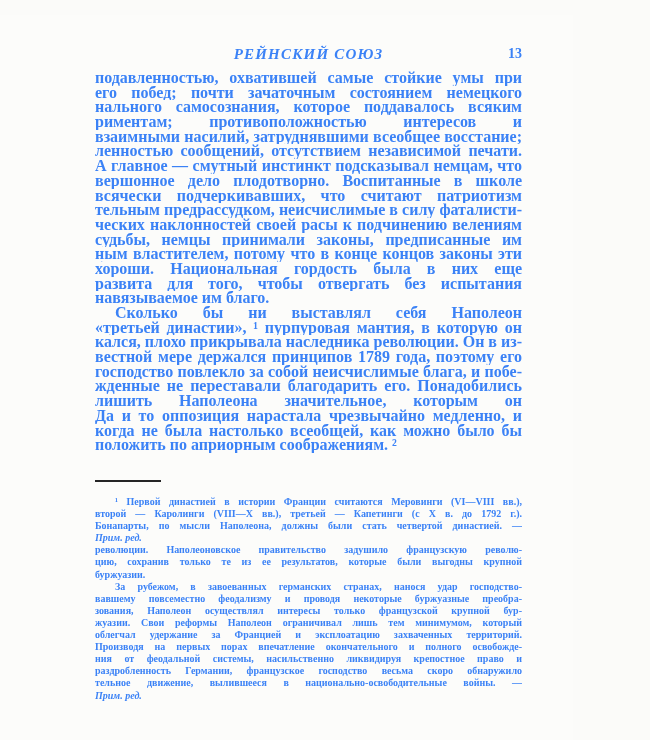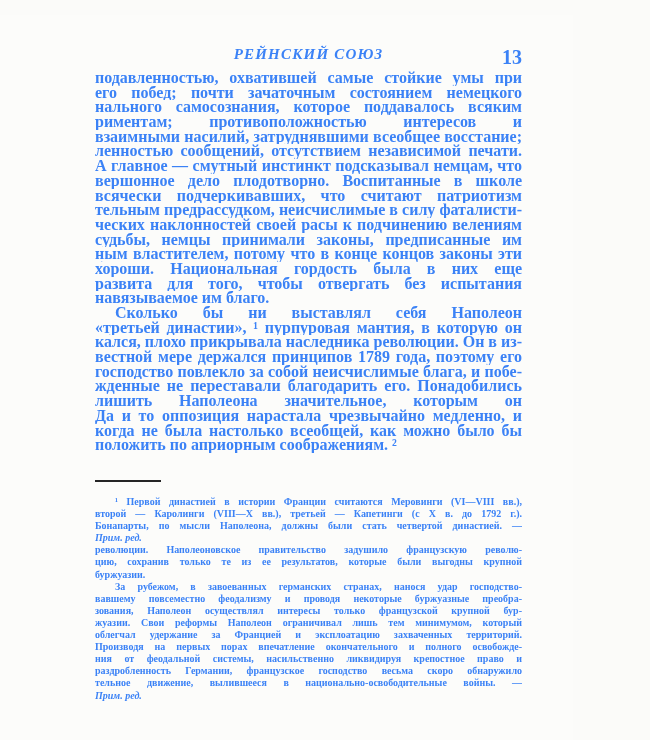--- a/index.html
+++ b/index.html
@@ -31,21 +31,21 @@
     text-align: center;
     font-style: italic;
     font-size: 15px;
     letter-spacing: 1.2px;
     white-space: nowrap;
   }
   .page-number {
     position: absolute;
     right: 0;
     top: 0;
-    font-size: 20px;
+    font-size: 14px;
     font-style: normal;
     letter-spacing: 0;
   }
   .main-text {
     top: 56px;
     font-size: 16px;
   }
   .main-text .tline {
     line-height: 14.7px;
     height: 14.7px;

